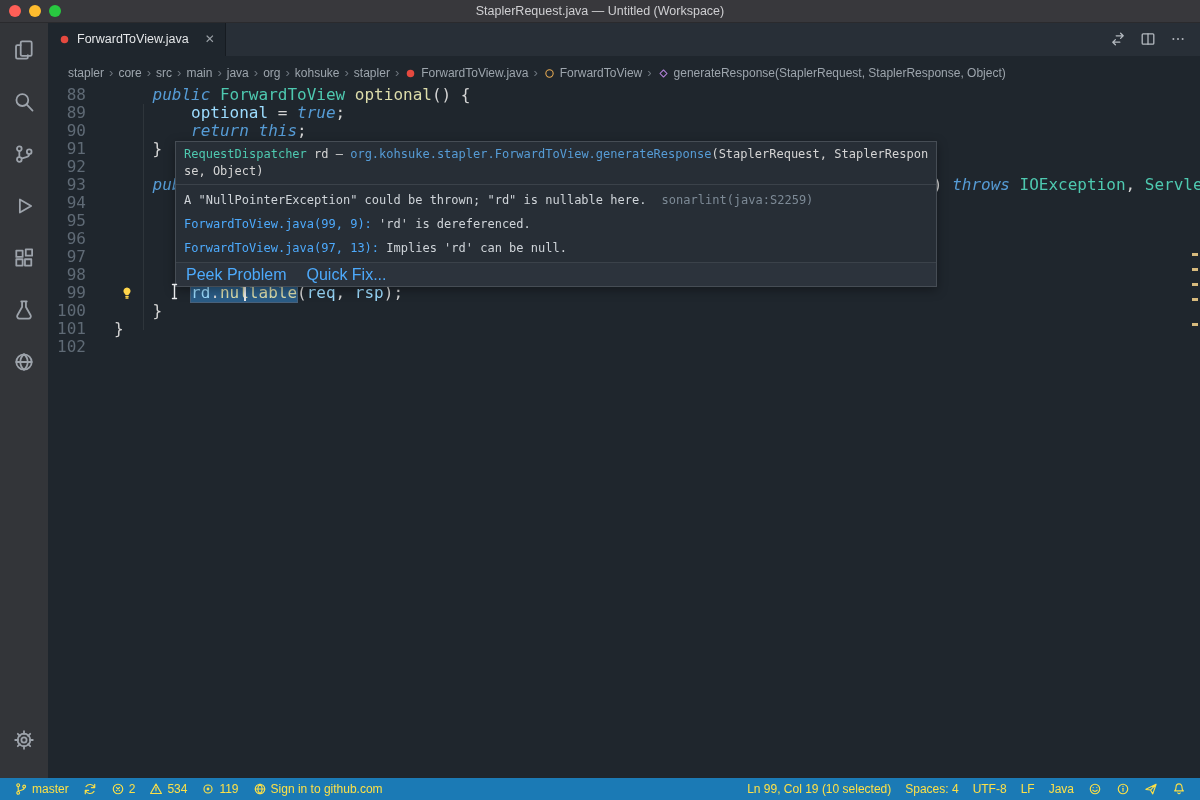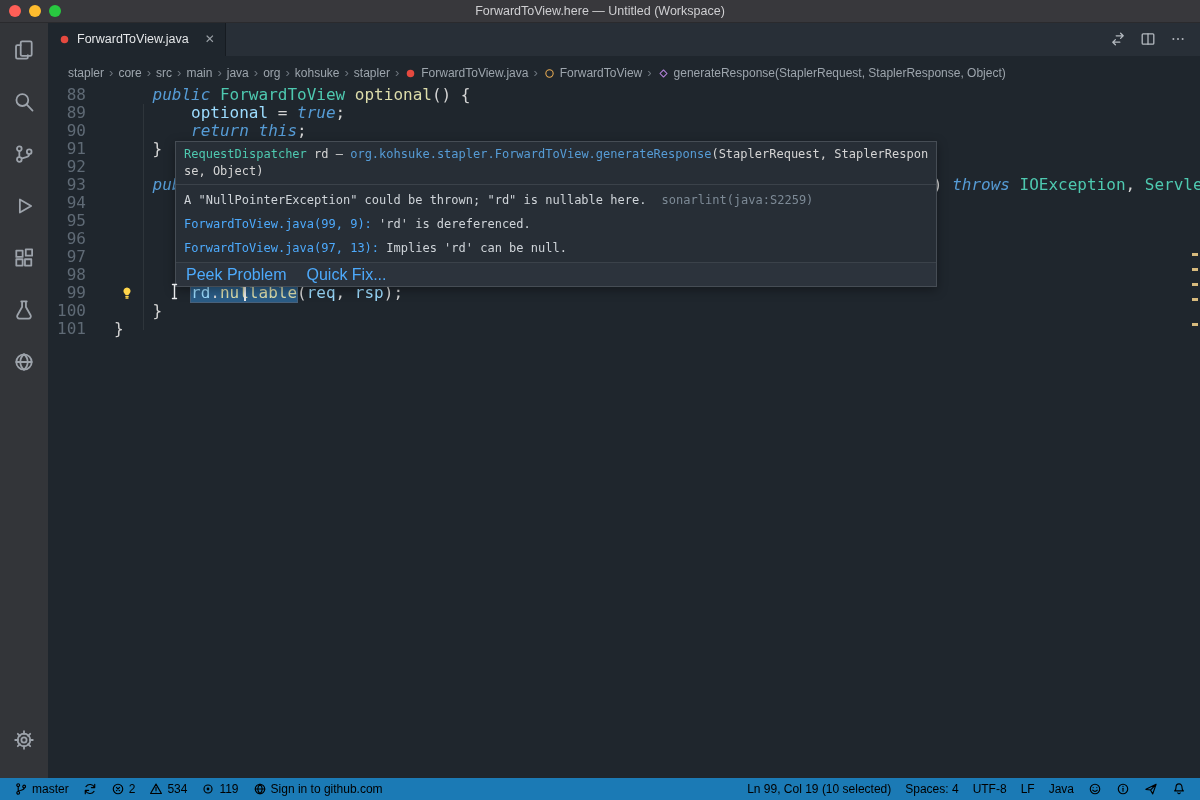--- a/index.html
+++ b/index.html
@@ -66,21 +66,21 @@
              word-break:break-all;color:#d4d4d4;}
   .popup-body{padding:7px 8px 6px;color:#cfd4d9;line-height:16px;}
   .popup-body .hrow{margin-bottom:8px;}
   .popup-body [data-name="hover-related"] .hrow:last-child{margin-bottom:0;}
   .hsource{color:#7d8a96;margin-left:8px;}
   .hlink{color:#4daafc;cursor:pointer;}
   .popup-actions{border-top:1px solid #3b424a;background:#2c333c;padding:4px 10px;height:15px;
                  display:flex;gap:20px;font-family:"Liberation Sans",sans-serif;font-size:16px;align-items:center;}
 
   
-  .statusbar{position:absolute;left:0;right:0;bottom:0;height:22px;background:#1b7ab5;color:#000000;
+  .statusbar{position:absolute;left:0;right:0;bottom:0;height:22px;background:#1b7ab5;color:#fde047;
              display:flex;align-items:center;font-size:12px;padding:0 8px;z-index:20;box-sizing:border-box;}
   .sb-left,.sb-right{display:flex;align-items:center;gap:2px;}
   .sb-right{margin-left:auto;align-items:flex-end;}
   .sb-item{display:flex;align-items:center;gap:4px;padding:0 6px;height:22px;cursor:pointer;white-space:nowrap;}
   .sb-item .icon{width:14px;height:14px;}
 
   
   .icon{display:inline-flex;}
   .icon svg{width:100%;height:100%;}
   [data-name="file-error-icon"]{color:#e5493f;}
@@ -93,21 +93,21 @@
 </style>
 </head>
 <body>
 
 <div class="titlebar" data-name="titlebar">
   <div class="traffic" data-name="window-controls">
     <span class="tl red" data-name="close-window-button"></span>
     <span class="tl yellow" data-name="minimize-window-button"></span>
     <span class="tl green" data-name="zoom-window-button"></span>
   </div>
-  <div class="title" data-name="window-title">ForwardToView.here — Untitled (Workspace)</div>
+  <div class="title" data-name="window-title">StaplerRequest.java — Untitled (Workspace)</div>
 </div>
 
 <div class="activitybar" data-name="activity-bar">
   <div class="ab-top" data-name="activity-bar-top">
       <div class="ab-item" data-name="activity-explorer">
         <span class="icon" data-name="explorer-icon">
           <svg viewBox="0 0 16 16" fill="none" stroke="currentColor" stroke-width="1.3" stroke-linecap="round" stroke-linejoin="round">
             <rect x="5.6" y="1.8" width="8" height="10.4" rx="1"></rect>
             <path d="M5.6 4.4H3.2a1 1 0 0 0-1 1v7.8a1 1 0 0 0 1 1h6.6a1 1 0 0 0 1-1v-1.4"></path>
           </svg>
@@ -341,20 +341,25 @@
         <div class="line" data-name="code-line-100">
           <span class="ln" data-name="line-number">100</span>
           <span class="gutter" data-name="gutter"></span>
           <span class="ctext"><span class="tk-p">    }</span></span>
         </div>
         <div class="line" data-name="code-line-101">
           <span class="ln" data-name="line-number">101</span>
           <span class="gutter" data-name="gutter"></span>
           <span class="ctext"><span class="tk-p">}</span></span>
         </div>
+        <div class="line" data-name="code-line-102">
+          <span class="ln" data-name="line-number">102</span>
+          <span class="gutter" data-name="gutter"></span>
+          <span class="ctext"></span>
+        </div>
       </div>
     <div class="indent-guide" data-name="indent-guide"></div>
   </div>
   <div class="ruler" data-name="overview-ruler">
       <div class="mark" data-name="warning-mark" style="top: 231px;"></div>
       <div class="mark" data-name="warning-mark" style="top: 246px;"></div>
       <div class="mark" data-name="warning-mark" style="top: 261px;"></div>
       <div class="mark" data-name="warning-mark" style="top: 276px;"></div>
       <div class="mark" data-name="warning-mark" style="top: 301px;"></div>
     </div>

